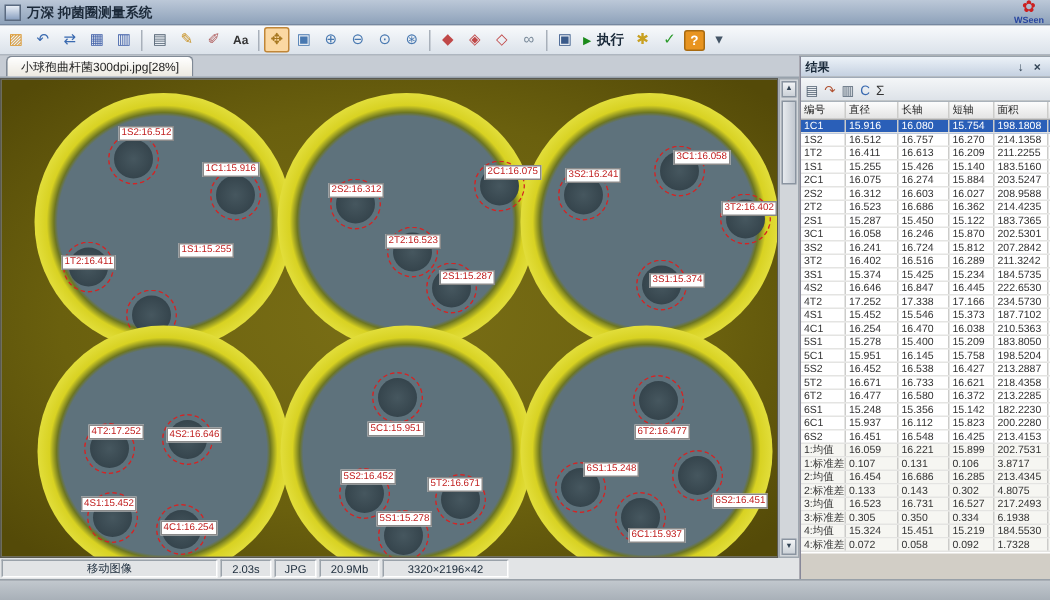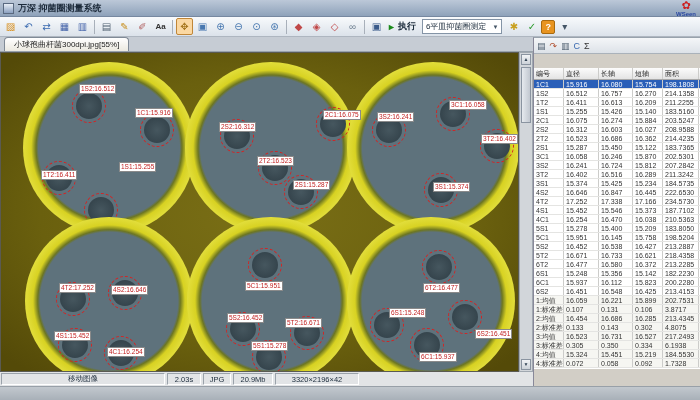--- a/index.html
+++ b/index.html
@@ -79,32 +79,28 @@
     <div class="tb-icon" style="color: rgb(72, 120, 176);">⊛</div>
     <div class="tb-sep"></div>
     <div class="tb-icon" style="color: rgb(192, 72, 72);">◆</div>
     <div class="tb-icon" style="color: rgb(192, 72, 72);">◈</div>
     <div class="tb-icon" style="color: rgb(192, 72, 72);">◇</div>
     <div class="tb-icon" style="color: rgb(120, 136, 152);">∞</div>
     <div class="tb-sep"></div>
     <div class="tb-icon" style="color: rgb(58, 90, 138);">▣</div>
     <div class="tb-play">►</div>
     <div class="run-label">执行</div>
-    <div class="preset">
-      <span>6平皿抑菌圈测定</span>
-      <span class="arrow">▼</span>
-    </div>
     <div class="tb-icon" style="color: rgb(200, 160, 32);">✱</div>
     <div class="tb-icon" style="color: rgb(42, 154, 42);">✓</div>
     <div class="tb-icon boxed">?</div>
     <div class="tb-icon" style="color: rgb(68, 85, 102);">▾</div>
   </div>
 
 <div class="tabbar">
-  <div class="tab">小球孢曲杆菌300dpi.jpg[55%]</div>
+  <div class="tab">小球孢曲杆菌300dpi.jpg[28%]</div>
 </div>
 
 <div class="image-area" id="image-viewport">
     <div class="dish" style="left: 22px; top: 9px; width: 172px; height: 172px;"></div>
     <div class="disc" style="left: 71px; top: 36px;"></div>
     <div class="dlabel" style="left: 78px; top: 31px;">1S2:16.512</div>
     <div class="disc" style="left: 139px; top: 60px;"></div>
     <div class="dlabel" style="left: 134px; top: 55px;">1C1:15.916</div>
     <div class="disc" style="left: 41px; top: 108px;"></div>
     <div class="dlabel" style="left: 40px; top: 117px;">1T2:16.411</div>
@@ -157,30 +153,36 @@
     <div class="dlabel" style="left: 418px; top: 299px;">6C1:15.937</div>
   </div>
 
 <div class="vscroll">
   <div class="scroll-btn" style="top:1px">▲</div>
   <div class="scroll-thumb"></div>
   <div class="scroll-btn" style="bottom:1px">▼</div>
 </div>
 
 <div class="statusbar">
-  <div class="scell" style="width:164px">移动图像</div>
+  <div class="scell" style="width:144px">移动图像</div>
   <div class="scell" style="width:34px">2.03s</div>
   <div class="scell" style="width:28px">JPG</div>
   <div class="scell" style="width:40px">20.9Mb</div>
   <div class="scell" style="width:84px">3320×2196×42</div>
 </div>
 
 <div class="bottomstrip"></div>
 
 <div class="rightpanel">
+  <div class="panel-title">
+    <span>结果</span>
+    <span class="sp"></span>
+    <span class="pt-btn">↓</span>
+    <span class="pt-btn">×</span>
+  </div>
   <div class="panel-toolbar" id="results-toolbar">
       <div class="pt-icon" style="color: rgb(80, 96, 112);">▤</div>
       <div class="pt-icon" style="color: rgb(176, 80, 48);">↷</div>
       <div class="pt-icon" style="color: rgb(80, 96, 112);">▥</div>
       <div class="pt-icon" style="color: rgb(58, 106, 176);">C</div>
       <div class="pt-icon" style="color: rgb(51, 51, 51);">Σ</div>
     </div>
   <div class="rtable" id="results-table">
       <div class="rt-row hdr">
         <div class="rt-cell" style="width: 30px;">编号</div>

